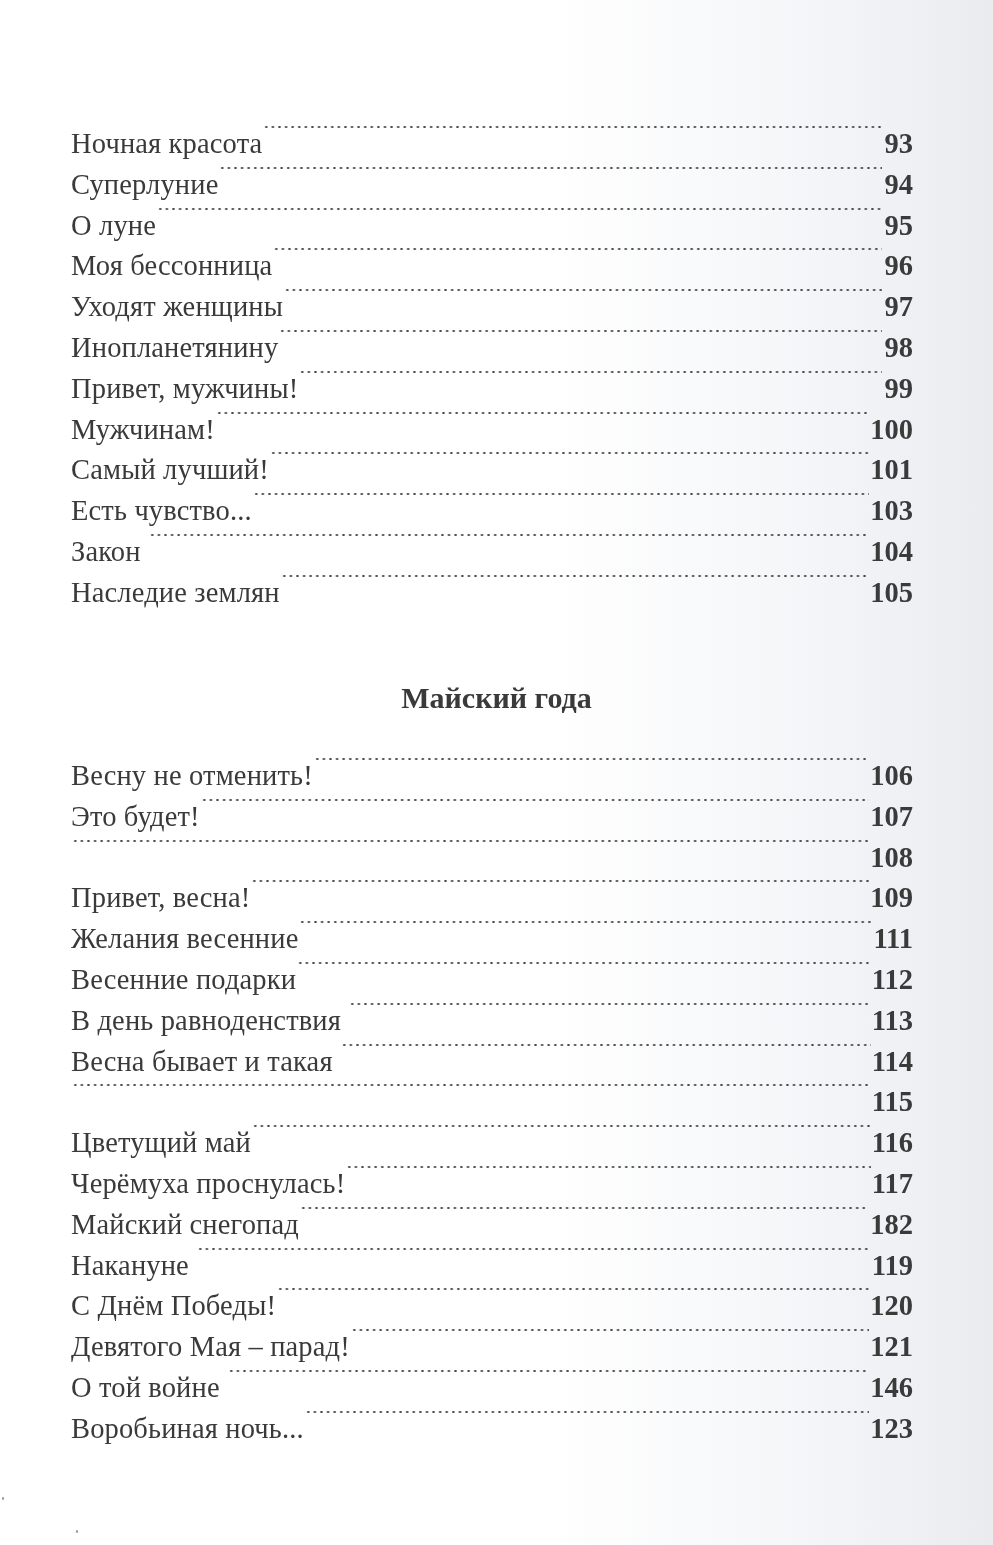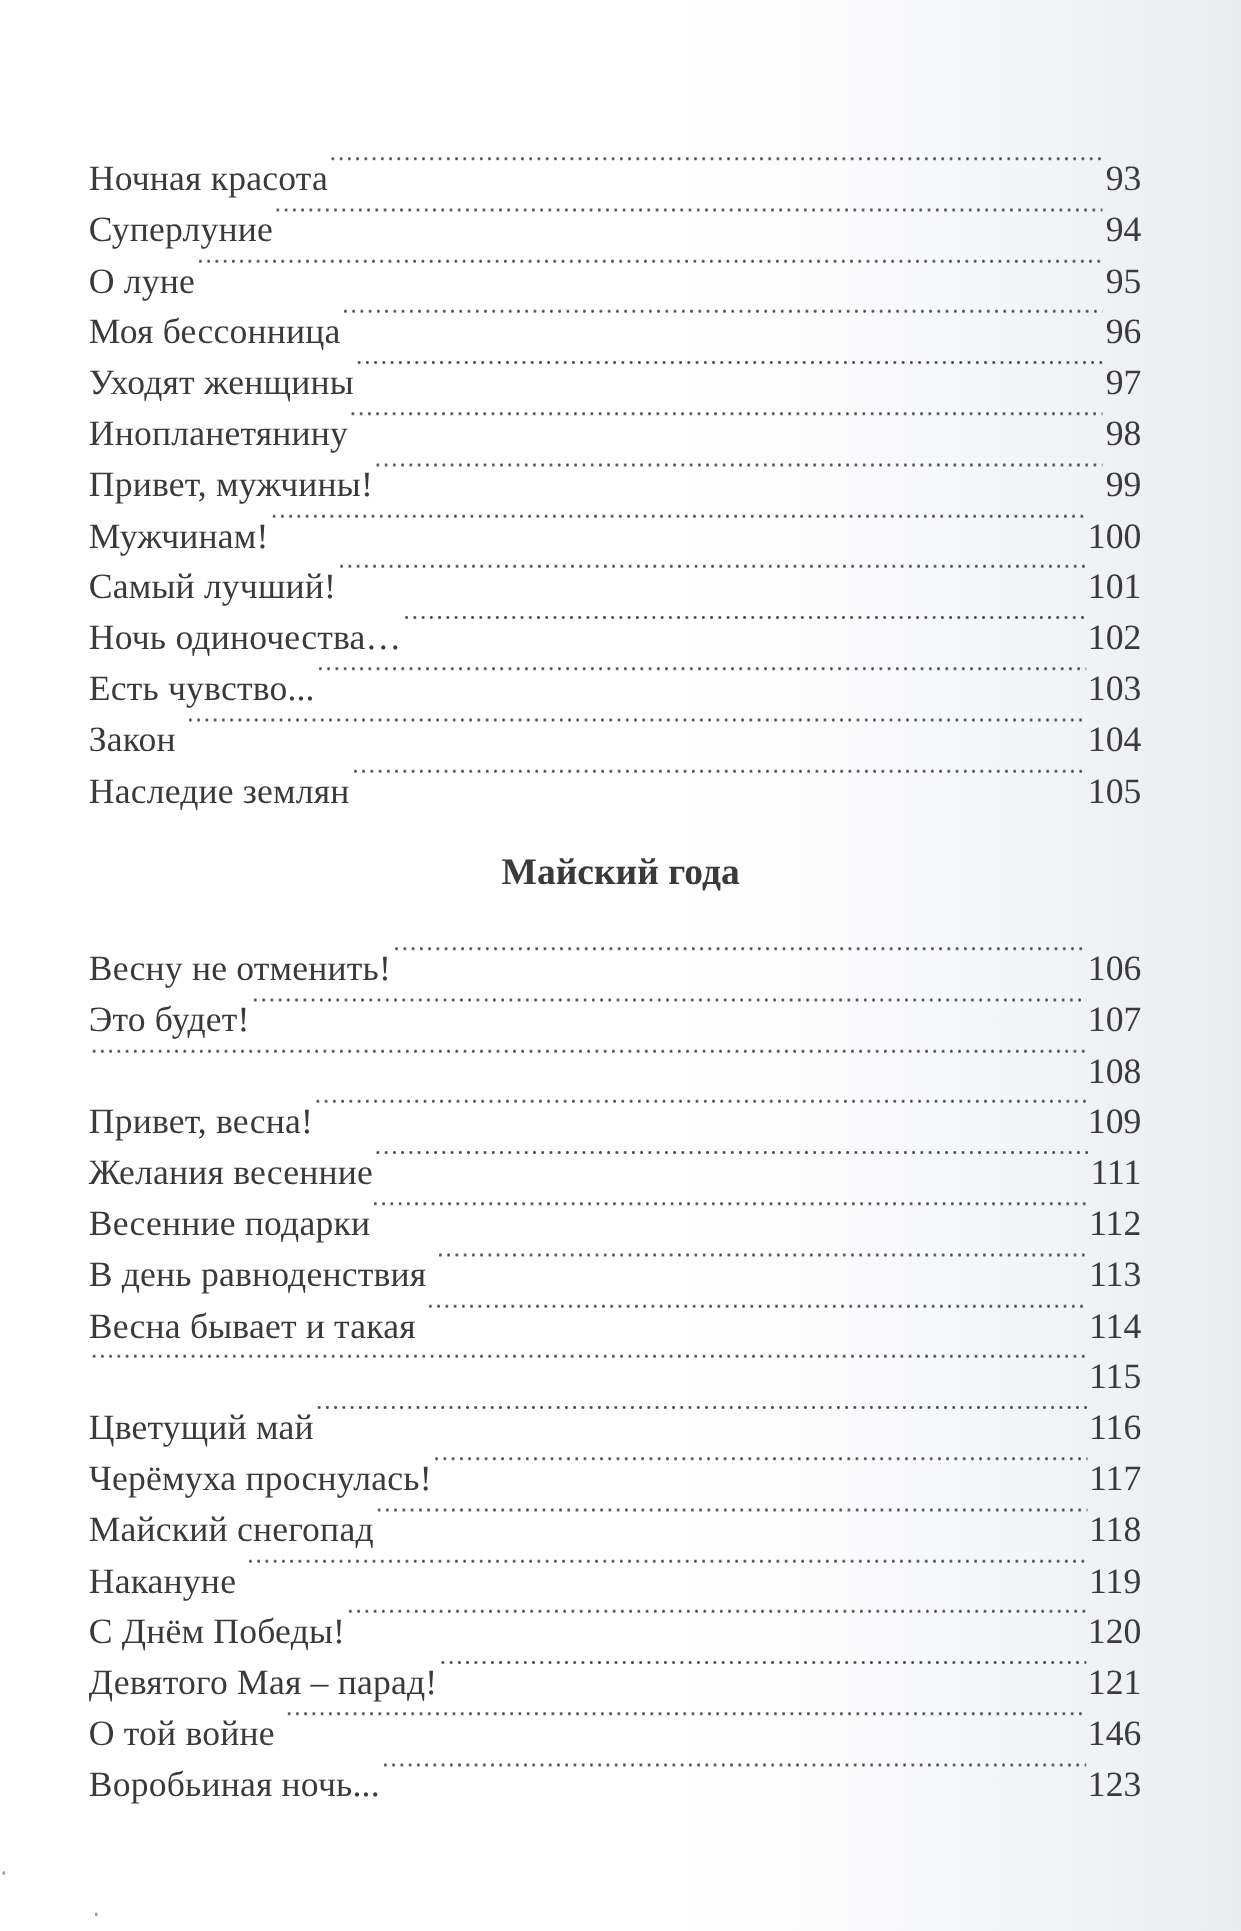--- a/index.html
+++ b/index.html
@@ -50,20 +50,21 @@
       top: 1px;
       background-image: radial-gradient(circle, #4a4a4a 0.95px, rgba(0,0,0,0) 1.3px);
       background-size: 6.6px 4px;
       background-repeat: repeat-x;
       background-position: left center;
     }
     .toc-page {
       flex: 0 0 auto;
       text-align: right;
       min-width: 30px;
+      font-weight: bold;
     }
     .section-heading {
       position: absolute;
       left: 0;
       width: 993px;
       top: 676px;
       text-align: center;
       font-weight: bold;
       font-size: 30px;
       line-height: 44px;
@@ -122,25 +123,20 @@
       <span class="toc-title">Мужчинам!</span>
       <span class="toc-leader"></span>
       <span class="toc-page">100</span>
     </div>
     <div class="toc-row">
       <span class="toc-title">Самый лучший!</span>
       <span class="toc-leader"></span>
       <span class="toc-page">101</span>
     </div>
     <div class="toc-row">
-      <span class="toc-title">Ночь одиночества…</span>
-      <span class="toc-leader"></span>
-      <span class="toc-page">102</span>
-    </div>
-    <div class="toc-row">
       <span class="toc-title">Есть чувство...</span>
       <span class="toc-leader"></span>
       <span class="toc-page">103</span>
     </div>
     <div class="toc-row">
       <span class="toc-title" style="white-space:pre">Закон </span>
       <span class="toc-leader"></span>
       <span class="toc-page">104</span>
     </div>
     <div class="toc-row">
@@ -202,21 +198,21 @@
       <span class="toc-page">116</span>
     </div>
     <div class="toc-row">
       <span class="toc-title">Черёмуха проснулась!</span>
       <span class="toc-leader"></span>
       <span class="toc-page">117</span>
     </div>
     <div class="toc-row">
       <span class="toc-title">Майский снегопад</span>
       <span class="toc-leader"></span>
-      <span class="toc-page">118</span>
+      <span class="toc-page">182</span>
     </div>
     <div class="toc-row">
       <span class="toc-title" style="white-space:pre">Накануне </span>
       <span class="toc-leader"></span>
       <span class="toc-page">119</span>
     </div>
     <div class="toc-row">
       <span class="toc-title">С Днём Победы!</span>
       <span class="toc-leader"></span>
       <span class="toc-page">120</span>

